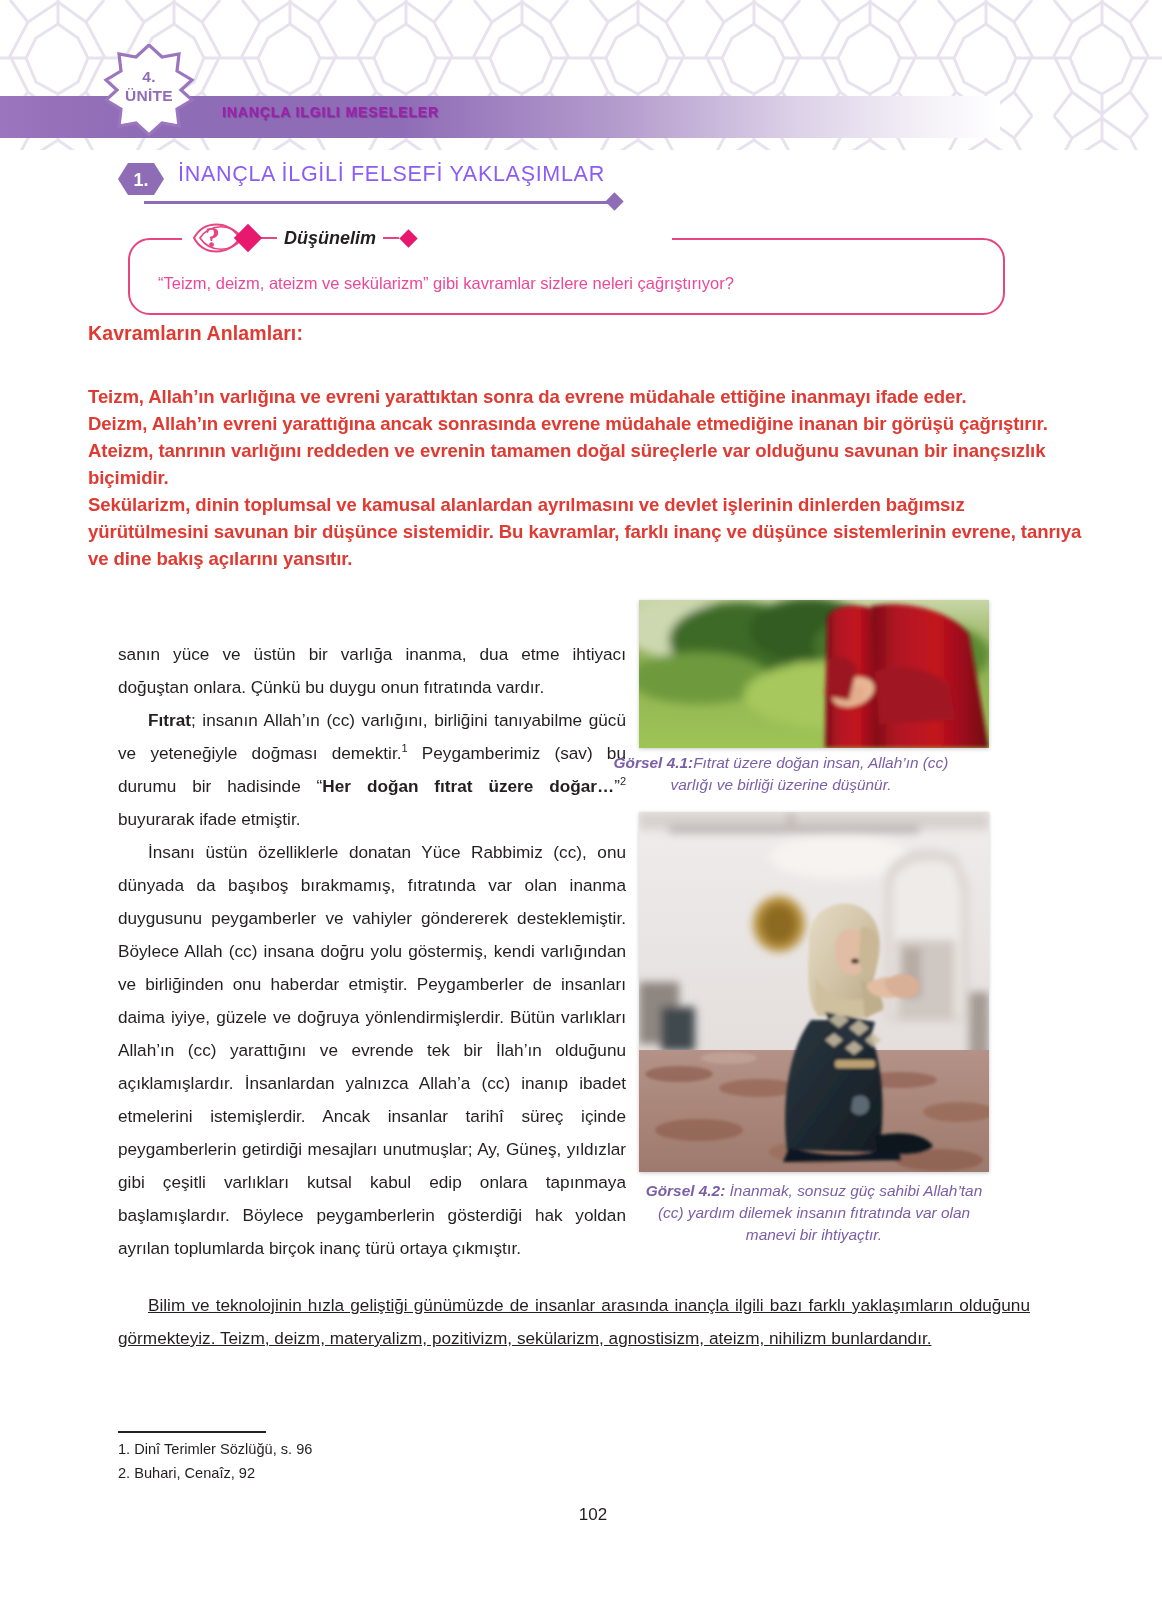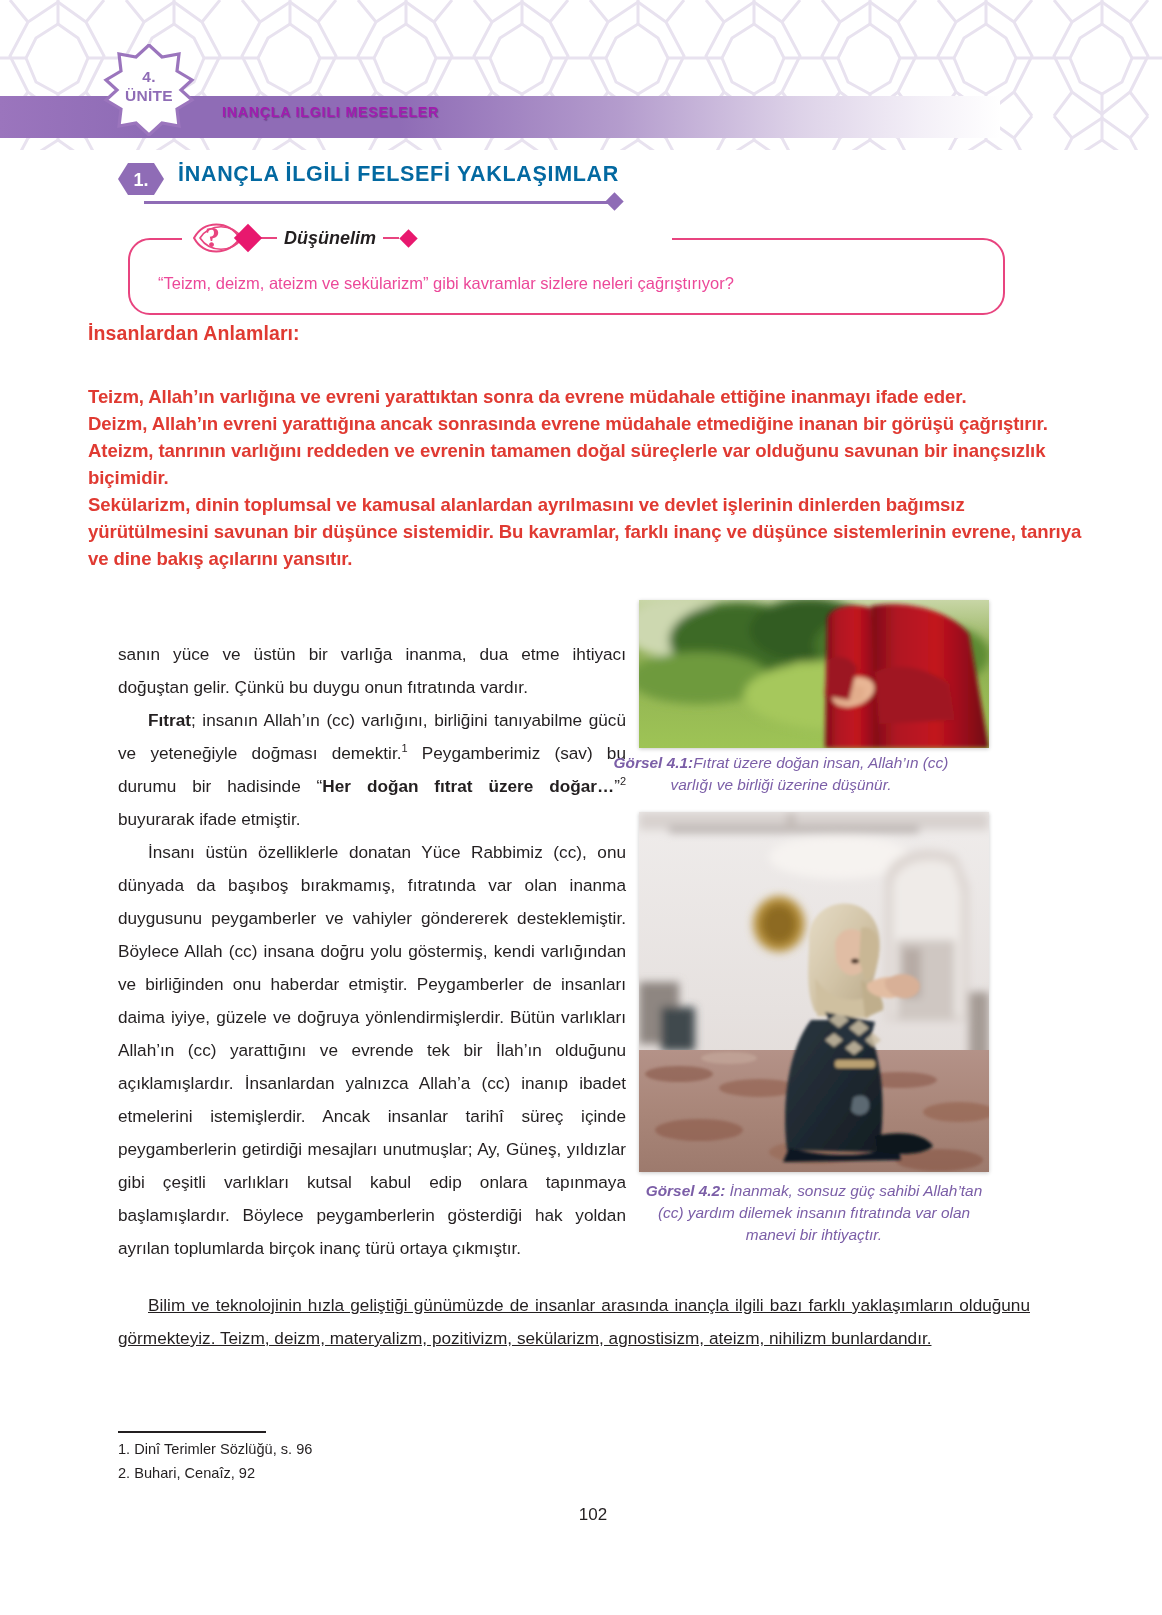--- a/index.html
+++ b/index.html
@@ -84,23 +84,23 @@
     width: 46px;
     text-align: center;
     font-size: 18px;
     font-weight: bold;
     color: #ffffff;
   }
   .sec-title {
     position: absolute;
     left: 60px; top: 2px;
     font-size: 21.5px;
-    font-weight: bold;
+    font-weight: normal;
     letter-spacing: 0.7px;
-    color: #0369a1;
+    color: #8b5cf6;
   }
   .sec-rule {
     position: absolute;
     left: 26px; top: 41px;
     width: 470px; height: 2.5px;
     background: #8f6cb6;
   }
   .sec-rule-dot {
     position: absolute;
     left: 490px; top: 35px;
@@ -485,37 +485,37 @@
         <path d="M236 324 C262 318, 286 322, 294 334 C284 344, 252 344, 238 338 Z" fill="#0f161c"></path>
       </g>
     </svg>
   </div>
 
   <div class="cap cap2">
     <b>Görsel 4.2:</b><span> İnanmak, sonsuz güç sahibi Allah’tan (cc) yardım dilemek insanın fıtratında var olan manevi bir ihtiyaçtır.</span>
   </div>
 
   <div class="col-left">
-    <p>sanın yüce ve üstün bir varlığa inanma, dua etme ihtiyacı doğuştan gelir. Çünkü bu duygu onun fıtratında vardır.</p>
+    <p>sanın yüce ve üstün bir varlığa inanma, dua etme ihtiyacı doğuştan onlara. Çünkü bu duygu onun fıtratında vardır.</p>
     <p class="indent"><b>Fıtrat</b><span>; insanın Allah’ın (cc) varlığını, birliğini tanıyabilme gücü ve yeteneğiyle doğması demektir.</span><sup>1</sup><span> Peygamberimiz (sav) bu durumu bir hadisinde “</span><b>Her doğan fıtrat üzere doğar…</b><span>”</span><sup>2</sup><span> buyurarak ifade etmiştir.</span></p>
     <p class="indent">İnsanı üstün özelliklerle donatan Yüce Rabbimiz (cc), onu dünyada da başıboş bırakmamış, fıtratında var olan inanma duygusunu peygamberler ve vahiyler göndererek desteklemiştir. Böylece Allah (cc) insana doğru yolu göstermiş, kendi varlığından ve birliğinden onu haberdar etmiştir. Peygamberler de insanları daima iyiye, güzele ve doğruya yönlendirmişlerdir. Bütün varlıkları Allah’ın (cc) yarattığını ve evrende tek bir İlah’ın olduğunu açıklamışlardır. İnsanlardan yalnızca Allah’a (cc) inanıp ibadet etmelerini istemişlerdir. Ancak insanlar tarihî süreç içinde peygamberlerin getirdiği mesajları unutmuşlar; Ay, Güneş, yıldızlar gibi çeşitli varlıkları kutsal kabul edip onlara tapınmaya başlamışlardır. Böylece peygamberlerin gösterdiği hak yoldan ayrılan toplumlarda birçok inanç türü ortaya çıkmıştır.</p>
   </div>
 
   <div class="bottom-para">
     <p class="indent">Bilim ve teknolojinin hızla geliştiği günümüzde de insanlar arasında inançla ilgili bazı farklı yaklaşımların olduğunu görmekteyiz. Teizm, deizm, materyalizm, pozitivizm, sekülarizm, agnostisizm, ateizm, nihilizm bunlardandır.</p>
   </div>
 
   <div class="fn-rule"></div>
   <div class="footnotes">
     <div>1. Dinî Terimler Sözlüğü, s. 96</div>
     <div>2. Buhari, Cenaîz, 92</div>
   </div>
 
   <div class="red-overlay">
-    <div class="red-heading">İnsanlardan Anlamları:</div>
+    <div class="red-heading">Kavramların Anlamları:</div>
     <div class="red-body">
       <div>Teizm, Allah’ın varlığına ve evreni yarattıktan sonra da evrene müdahale ettiğine inanmayı ifade eder.</div>
       <div>Deizm, Allah’ın evreni yarattığına ancak sonrasında evrene müdahale etmediğine inanan bir görüşü çağrıştırır.</div>
       <div>Ateizm, tanrının varlığını reddeden ve evrenin tamamen doğal süreçlerle var olduğunu savunan bir inançsızlık biçimidir.</div>
       <div>Sekülarizm, dinin toplumsal ve kamusal alanlardan ayrılmasını ve devlet işlerinin dinlerden bağımsız yürütülmesini savunan bir düşünce sistemidir. Bu kavramlar, farklı inanç ve düşünce sistemlerinin evrene, tanrıya ve dine bakış açılarını yansıtır.</div>
     </div>
   </div>
 
   <div class="page-number">102</div>
 

